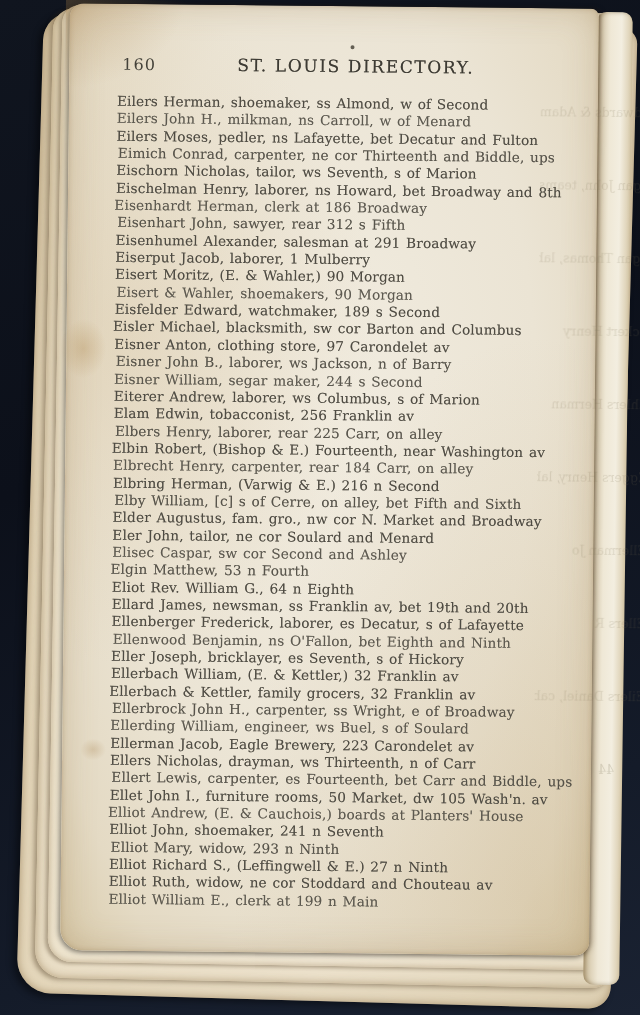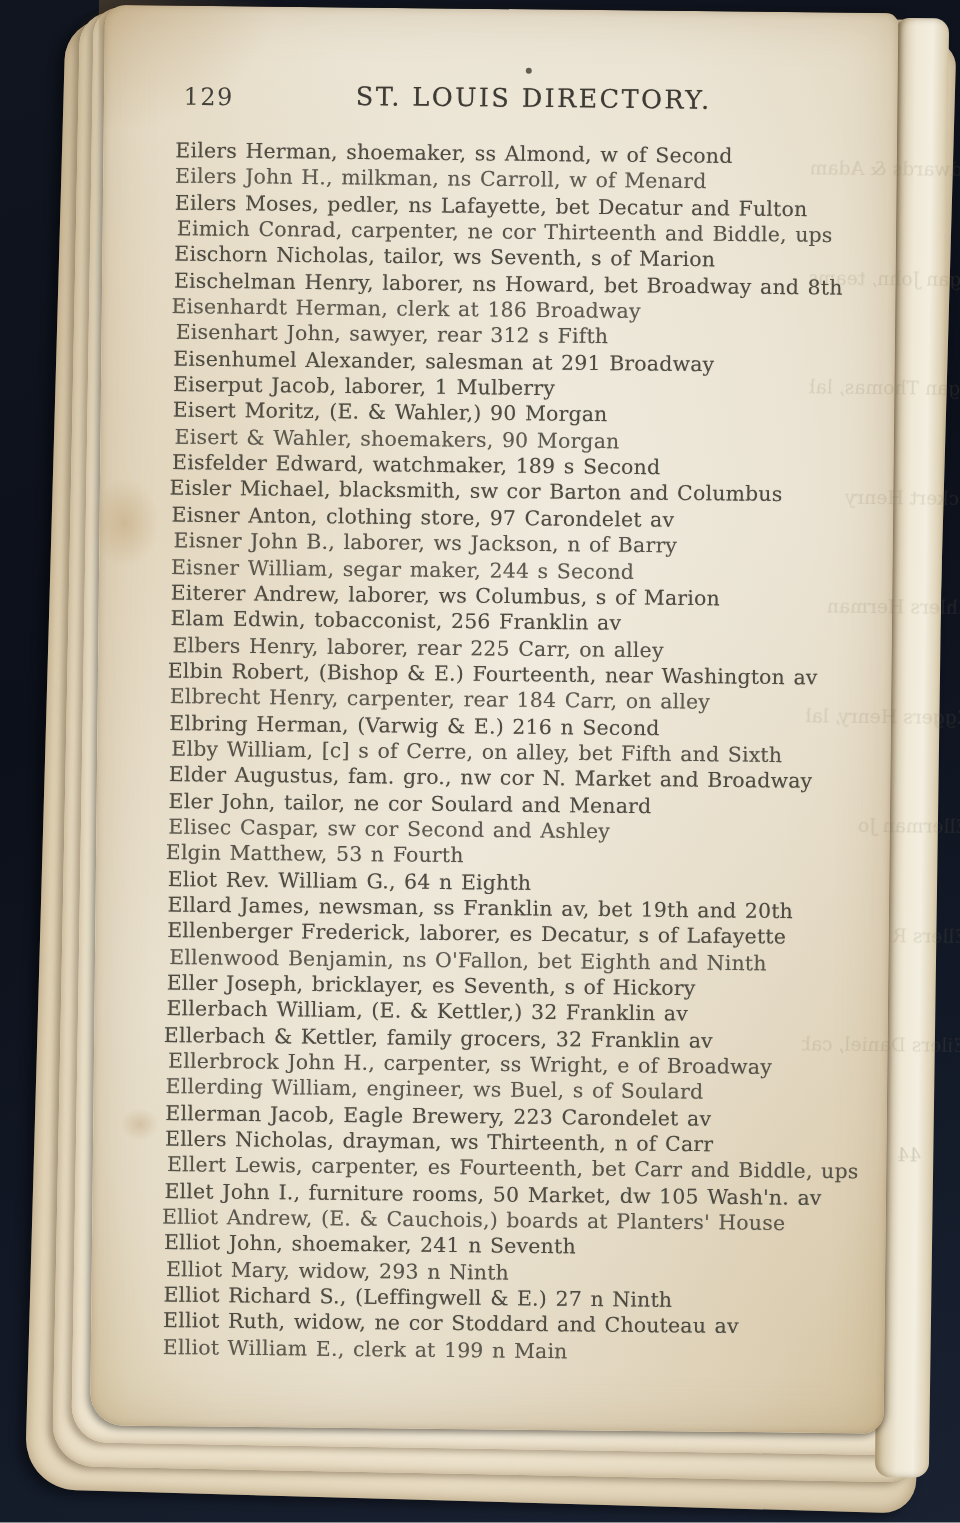--- a/index.html
+++ b/index.html
@@ -101,21 +101,21 @@
   <div class="underpage p1"></div>
   <div class="rightleaf"></div>
 
   <div class="mainpage">
     <div class="stain s3"></div>
     <div class="stain s1"></div>
     <div class="stain s2"></div>
     <div class="dot"></div>
 
     <div class="header">
-      <span class="pagenum">129</span>
+      <span class="pagenum">160</span>
       <div class="title">ST. LOUIS DIRECTORY.</div>
     </div>
 
     <div class="entries">
         <div class="entry">Eilers Herman, shoemaker, ss Almond, w of Second</div>
         <div class="entry">Eilers John H., milkman, ns Carroll, w of Menard</div>
         <div class="entry">Eilers Moses, pedler, ns Lafayette, bet Decatur and Fulton</div>
         <div class="entry">Eimich Conrad, carpenter, ne cor Thirteenth and Biddle, ups</div>
         <div class="entry">Eischorn Nicholas, tailor, ws Seventh, s of Marion</div>
         <div class="entry">Eischelman Henry, laborer, ns Howard, bet Broadway and 8th</div>

